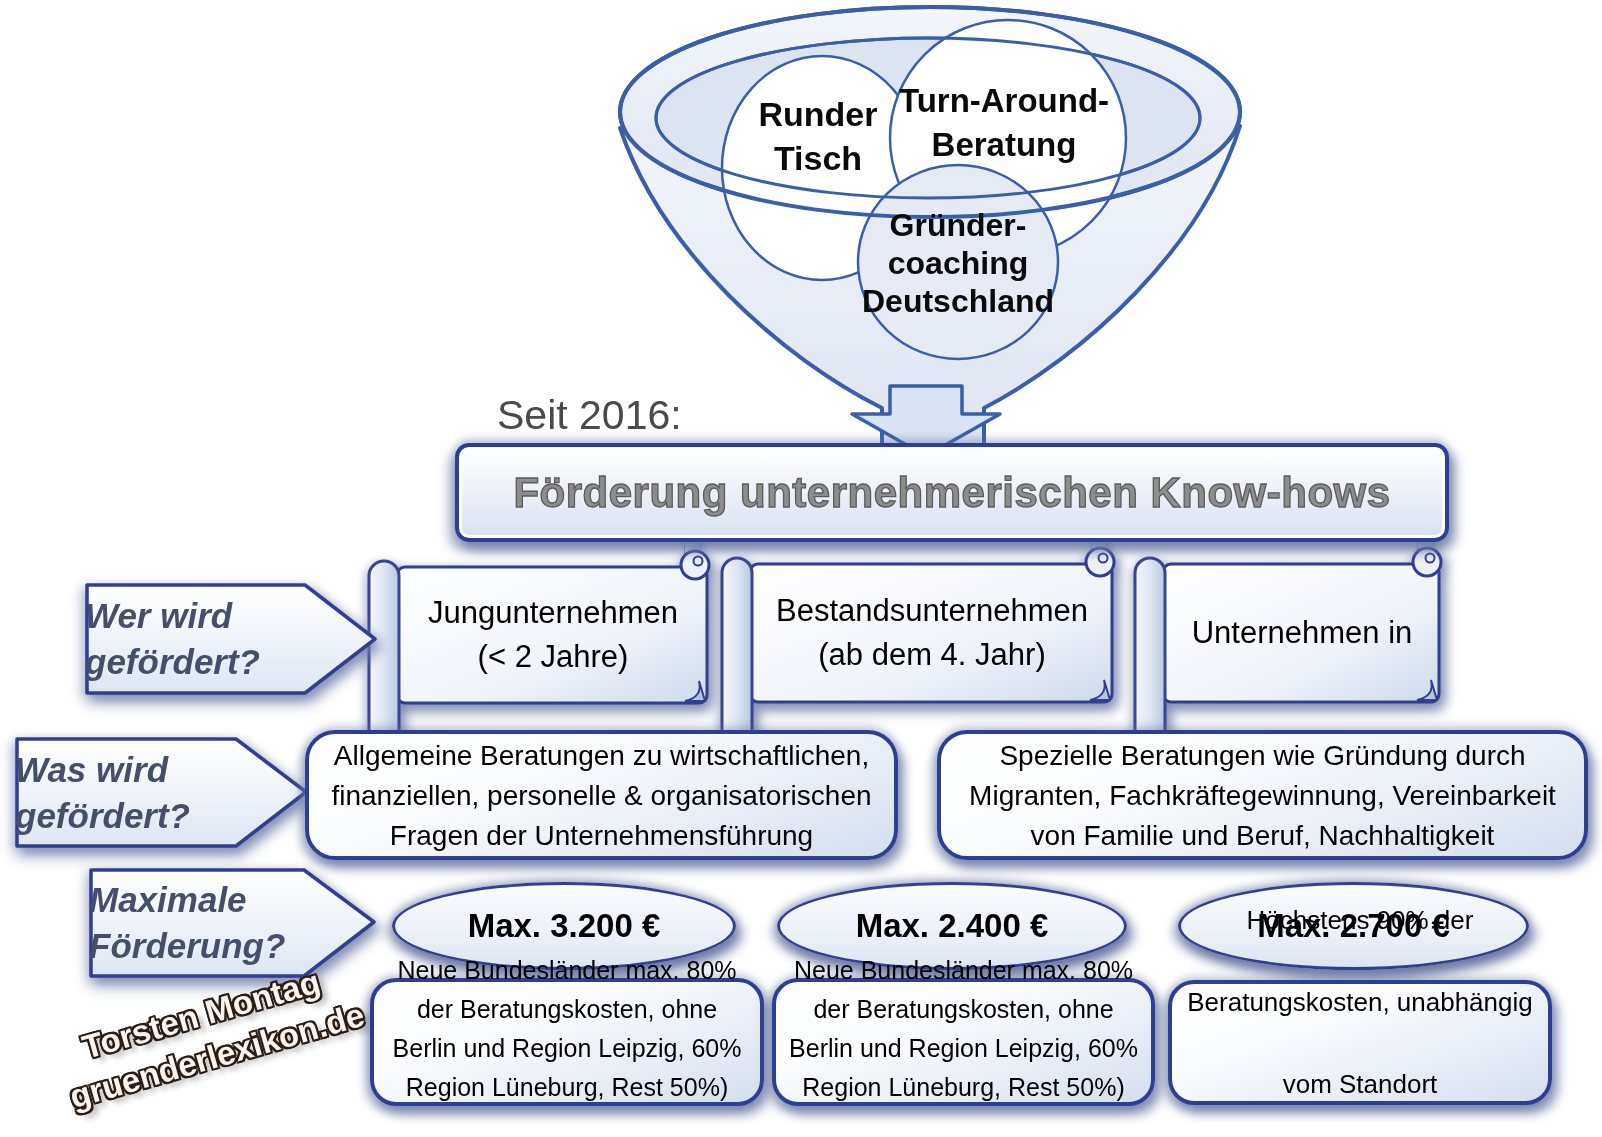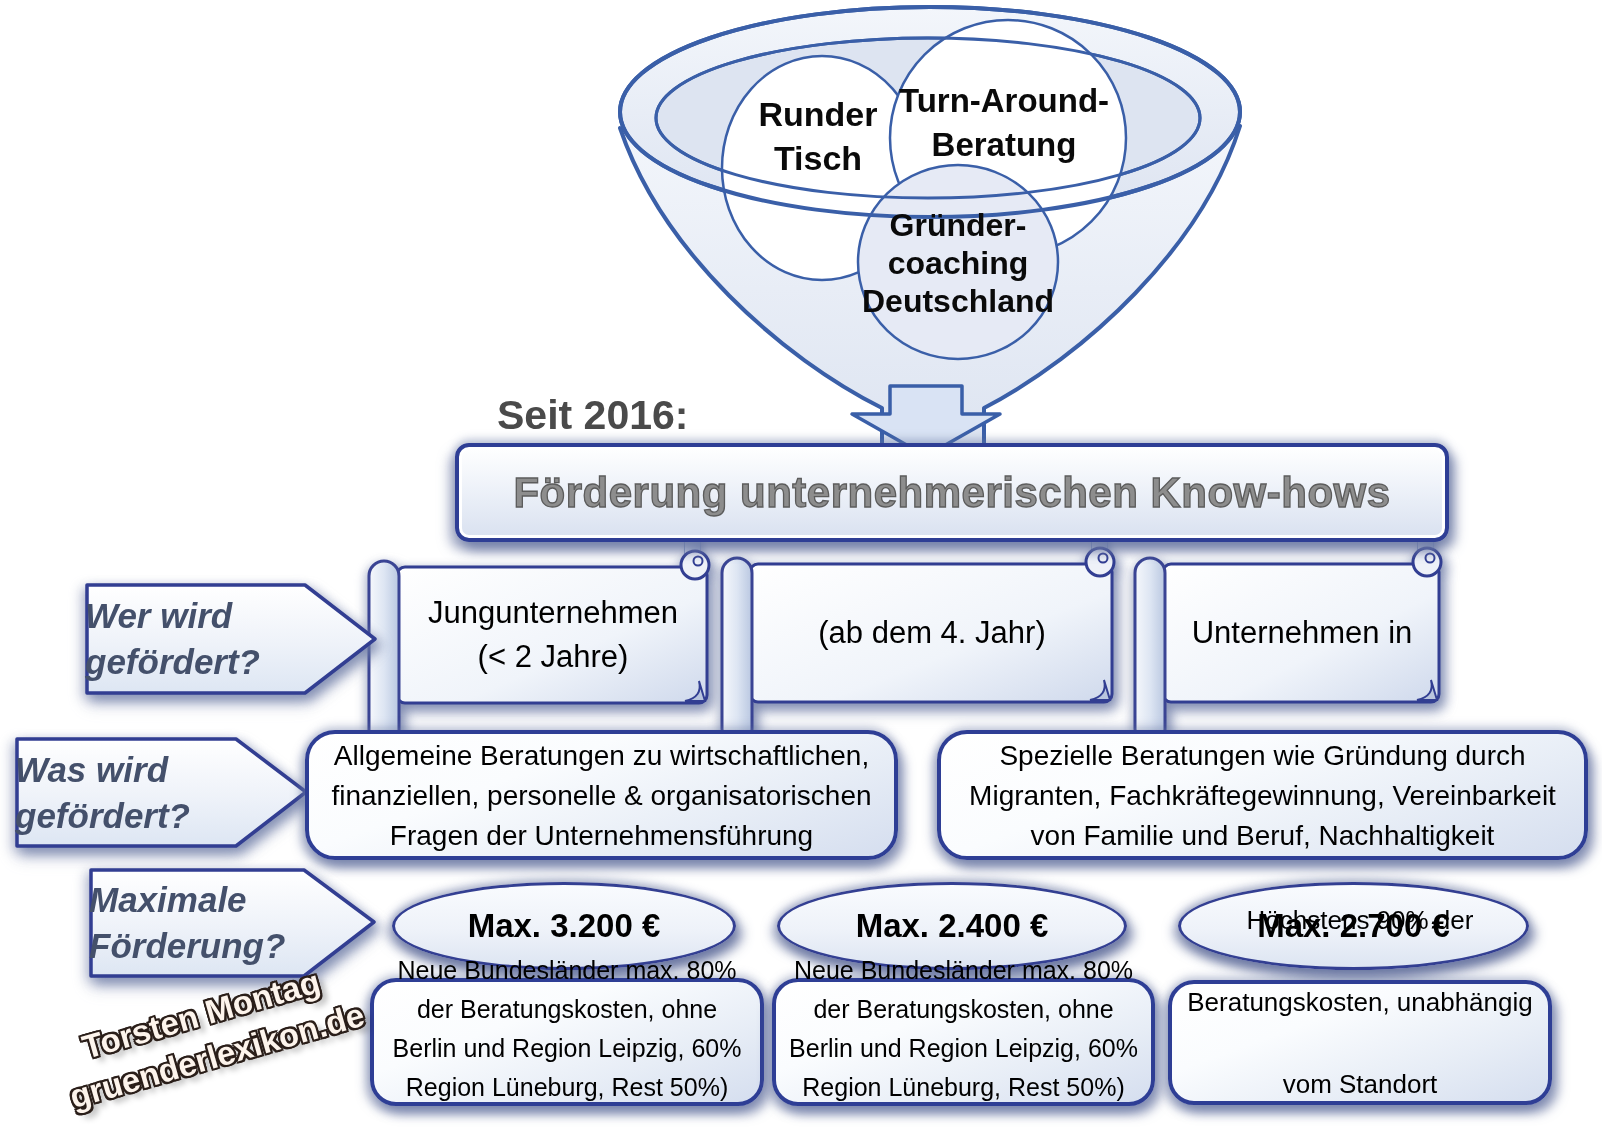--- a/index.html
+++ b/index.html
@@ -15,21 +15,21 @@
 
   
   .banner{position:absolute;left:455px;top:443px;width:986px;height:91px;z-index:4;
           border:4px solid #2e3e95;border-radius:14px;
           background:linear-gradient(180deg,#ffffff 0%,#eef2f9 45%,#d9e1f0 100%);
           box-shadow:6px 8px 12px rgba(105,119,163,.8),-6px 8px 12px rgba(105,119,163,.55),0 -4px 9px rgba(105,119,163,.4),inset 0 0 0 3px #ffffff;
           display:flex;align-items:center;justify-content:center;}
   .banner span{font-size:42px;font-weight:bold;color:#8d8d8d;letter-spacing:.5px;
                -webkit-text-stroke:1.3px #5c5c5c;}
 
-  .since{position:absolute;left:497px;top:392px;font-size:41px;font-weight:bold;color:#4a4a4a;z-index:3;}
+  .since{position:absolute;left:497px;top:392px;font-size:41px;font-weight:normal;color:#4a4a4a;z-index:3;}
 
   
   .qarrow{position:absolute;z-index:2;filter:drop-shadow(5px 6px 6px rgba(108,122,165,.7)) drop-shadow(-4px 4px 6px rgba(108,122,165,.45));}
   .qarrow svg{display:block;}
   .qarrow .txt{position:absolute;left:0;top:0;bottom:0;display:flex;flex-direction:column;
                align-items:flex-start;justify-content:center;
                font-size:35px;font-weight:bold;font-style:italic;color:#44506b;line-height:46px;}
 
   
   .scroll{position:absolute;z-index:1;filter:drop-shadow(5px 6px 6px rgba(108,122,165,.75)) drop-shadow(-3px 3px 5px rgba(108,122,165,.4));}
@@ -170,20 +170,21 @@
 
   <div class="scroll" style="left:716px;top:538px;width:402px;height:212px">
     <svg width="402" height="212" viewBox="0 0 402 212">
       <rect x="34" y="26" width="362" height="138" rx="8" fill="url(#gBody)" stroke="#323e92" stroke-width="3"></rect>
       <path d="M 374 162 Q 392 158 388 142 L 394 162 Z" fill="#b9c5de" stroke="#323e92" stroke-width="2"></path>
       <rect x="6" y="20" width="30" height="186" rx="15" fill="url(#gRoll)" stroke="#3a4494" stroke-width="3"></rect>
       <circle cx="384" cy="24" r="14" fill="#eef1f8" stroke="#323e92" stroke-width="3"></circle>
       <circle cx="387" cy="20" r="4.5" fill="none" stroke="#323e92" stroke-width="2"></circle>
     </svg>
     <div class="txt" style="left:36px;right:6px;top:26px;height:138px">
+      <span>Bestandsunternehmen</span>
       <span>(ab dem 4. Jahr)</span>
     </div>
   </div>
 
   <div class="scroll" style="left:1129px;top:538px;width:316px;height:212px">
     <svg width="316" height="212" viewBox="0 0 316 212">
       <rect x="34" y="26" width="276" height="138" rx="8" fill="url(#gBody)" stroke="#323e92" stroke-width="3"></rect>
       <path d="M 288 162 Q 306 158 302 142 L 308 162 Z" fill="#b9c5de" stroke="#323e92" stroke-width="2"></path>
       <rect x="6" y="20" width="30" height="186" rx="15" fill="url(#gRoll)" stroke="#3a4494" stroke-width="3"></rect>
       <circle cx="298" cy="24" r="14" fill="#eef1f8" stroke="#323e92" stroke-width="3"></circle>

